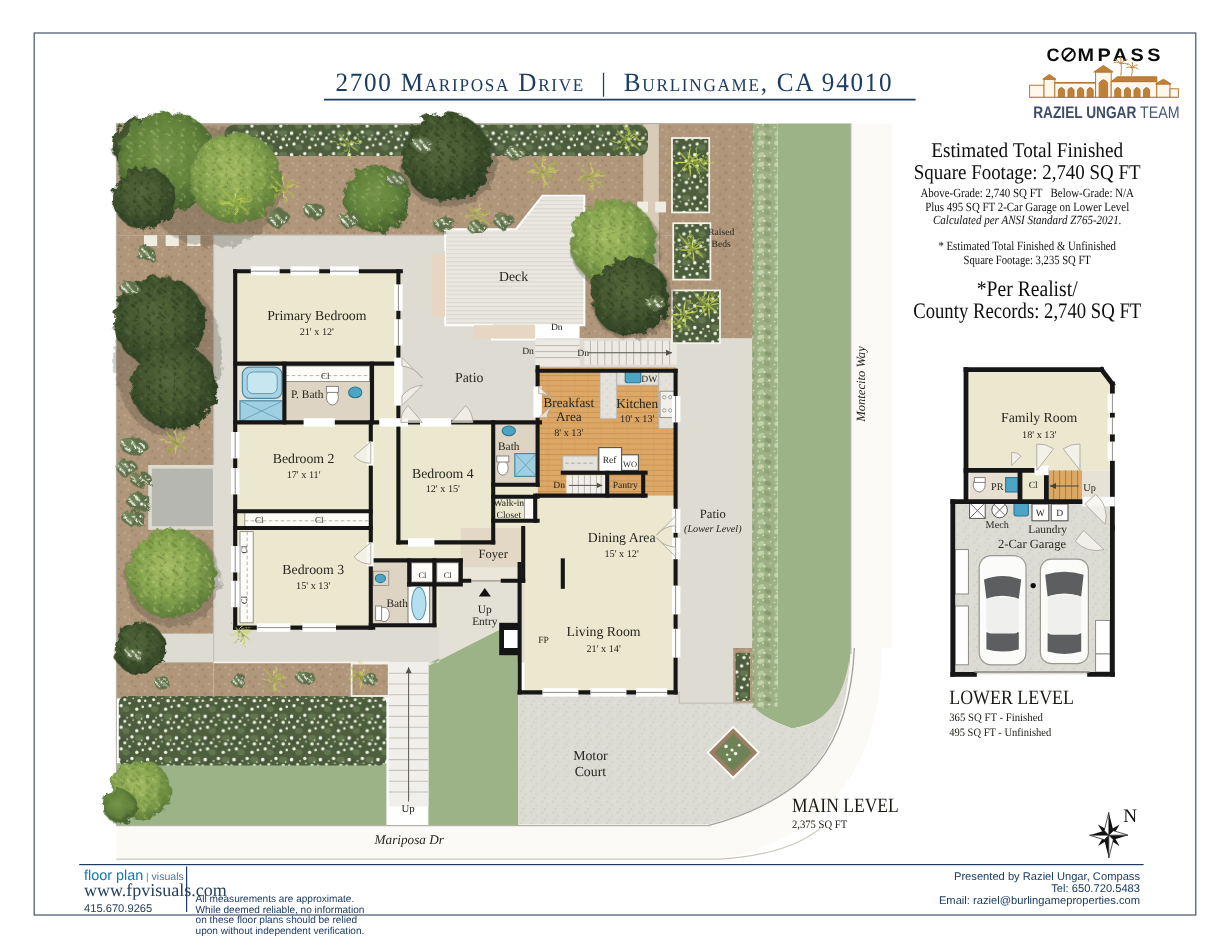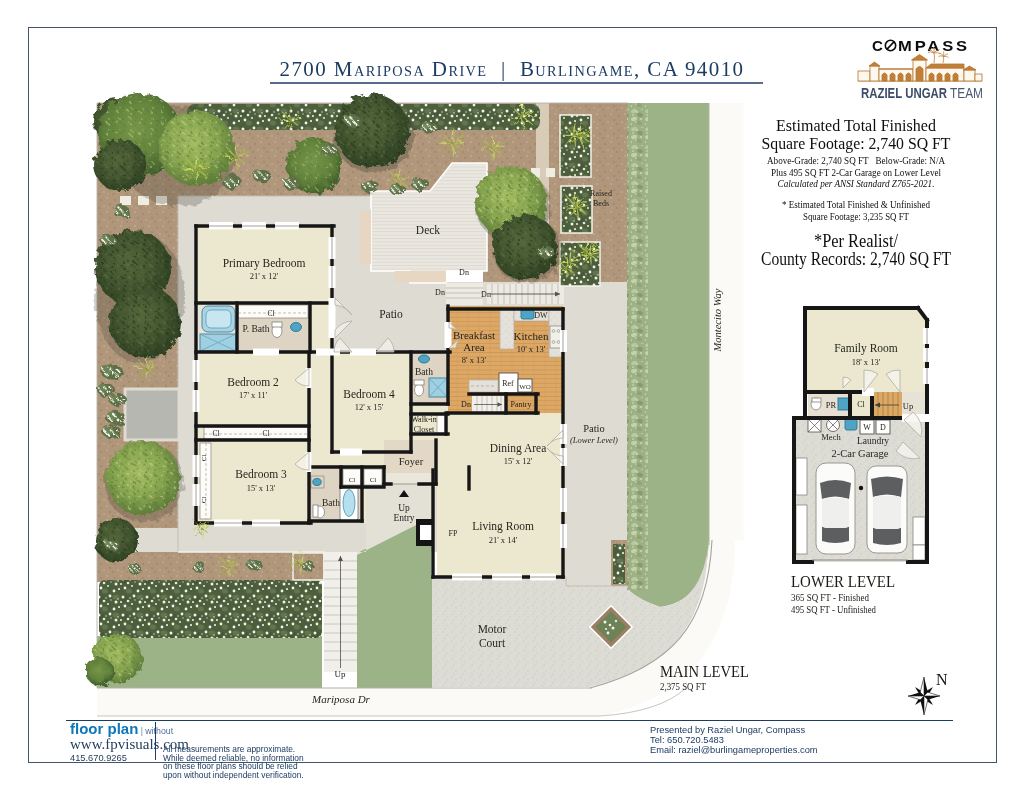--- a/index.html
+++ b/index.html
@@ -826,22 +826,22 @@
       <path d="M0,19 L3.8,3.8 L0,0 Z" fill="#fff" stroke="#111" stroke-width="0.6"></path>
 <path d="M-16,0 L-3.8,-3.8 L0,0 Z" fill="#111"></path>
       <path d="M-16,0 L-3.8,3.8 L0,0 Z" fill="#fff" stroke="#111" stroke-width="0.6"></path>
 <text x="12" y="-11" font-family="Liberation Serif, serif" font-size="16" fill="#111">N</text>
 </g>
 </svg>
 
 <div class="abs" style="left:66px;top:720px;width:887px;height:0;border-top:1.3px solid #1c3c63;"></div>
 
 <div class="abs" style="left:70px;top:724px;font-family:'Liberation Sans',sans-serif;">
-  <div style="line-height:10px;"><span style="font-size:15px;font-weight:bold;color:#0e76bb;">floor plan</span><span style="font-size:8.5px;color:#6b87a6;"> | </span><span style="font-size:8.8px;color:#50739c;">without</span></div>
+  <div style="line-height:10px;"><span style="font-size:12px;font-weight:normal;color:#0e76bb;">floor plan</span><span style="font-size:8.5px;color:#6b87a6;"> | </span><span style="font-size:8.8px;color:#50739c;">visuals</span></div>
   <div style="font-size:15px;line-height:10px;color:#26415f;margin-top:3px;font-family:Liberation Serif, serif;">www.fpvisuals.com</div>
   <div style="font-size:9.3px;line-height:10px;color:#26415f;margin-top:4px;">415.670.9265</div>
 </div>
 
 <div class="abs" style="left:155px;top:722px;width:0;height:38px;border-left:1.2px solid #1c3c63;"></div>
 
 <div class="abs" style="left:163px;top:723px;font-family:'Liberation Sans',sans-serif;font-size:8.4px;line-height:8.7px;color:#1c3c63;margin-top:22px;">All measurements are approximate.<br>While deemed reliable, no information<br>on these floor plans should be relied<br>upon without independent verification.</div>
 
-<div class="abs" style="left:650px;top:725px;width:300px;font-family:'Liberation Sans',sans-serif;font-size:9.3px;line-height:10px;color:#1c3c63;">Presented by Raziel Ungar, Compass<br>Tel: 650.720.5483<br>Email: raziel@burlingameproperties.com</div>
+<div class="abs" style="left:650px;top:725px;width:300px;text-align:right;font-family:'Liberation Sans',sans-serif;font-size:9.3px;line-height:10px;color:#1c3c63;">Presented by Raziel Ungar, Compass<br>Tel: 650.720.5483<br>Email: raziel@burlingameproperties.com</div>
 
 </body></html>

